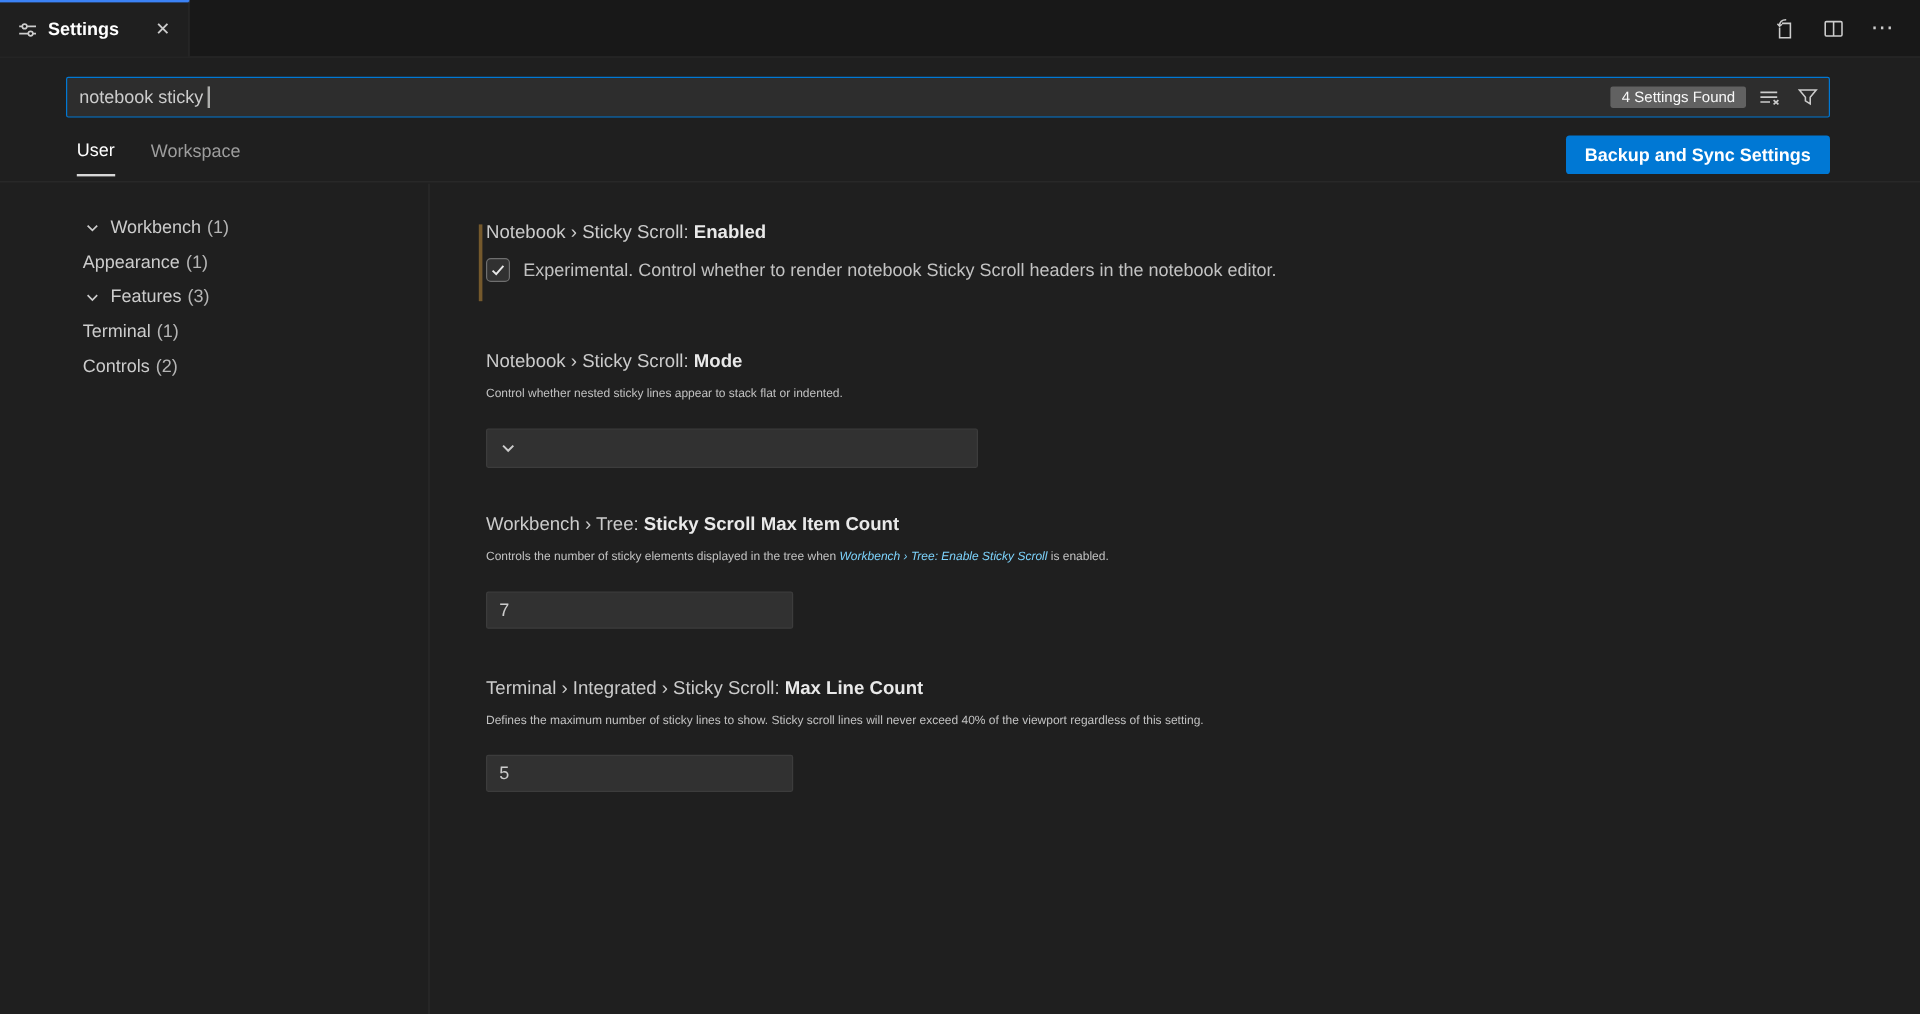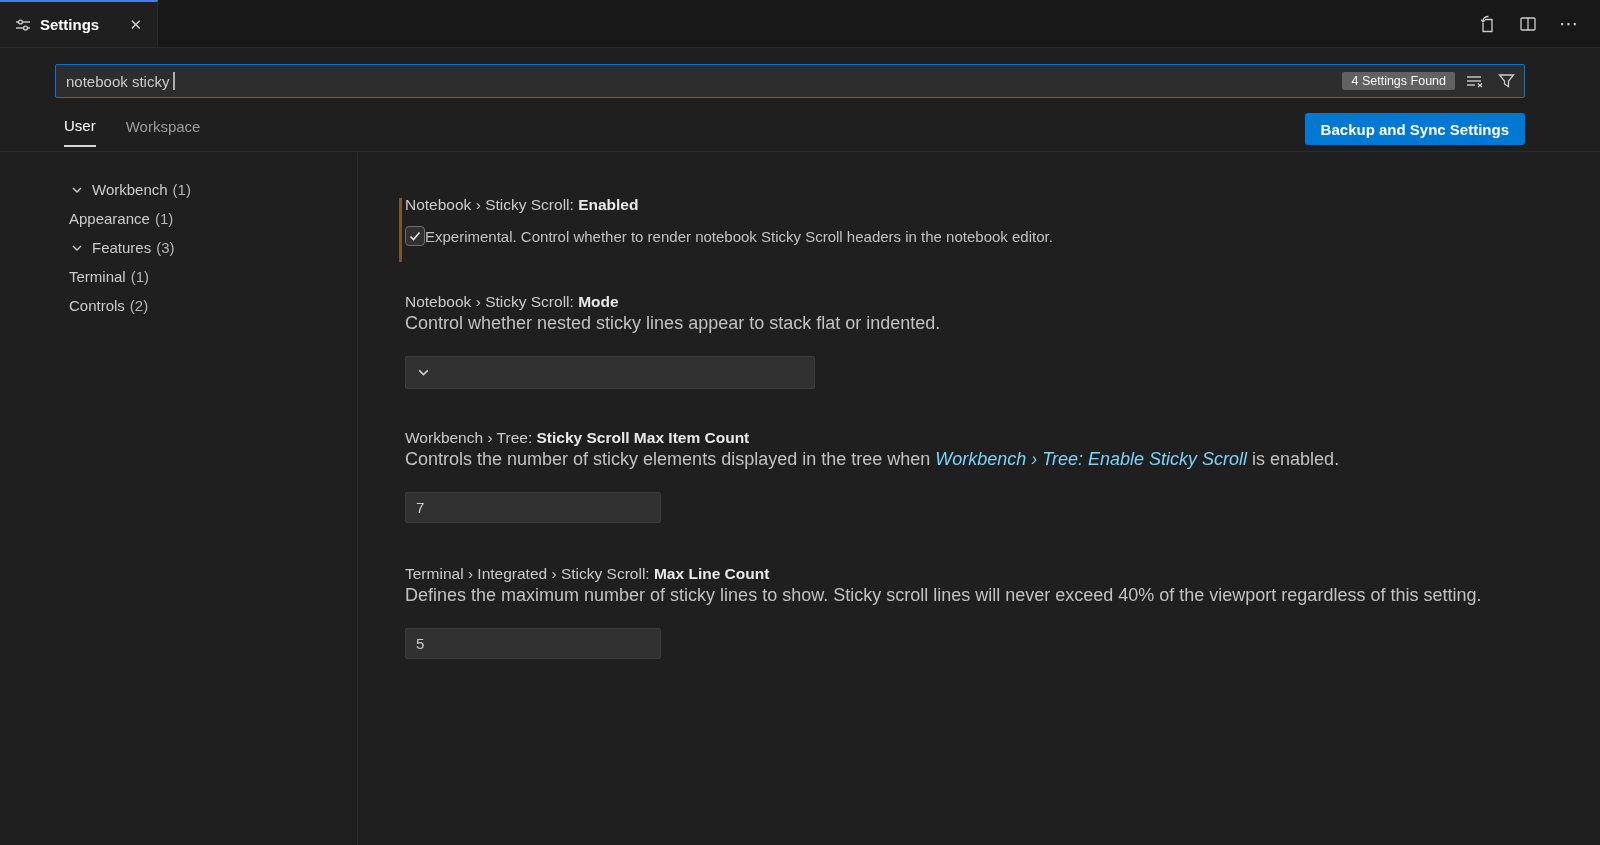--- a/index.html
+++ b/index.html
@@ -74,24 +74,24 @@
   .toc-chevron { width:16px; margin-left:70px; margin-right:6px; }
   .toc-row.child { padding-left:69px; }
   .toc-count { margin-left:5px; color:#b5b5b5; }
 
   .settings-pane { position:relative; flex:1; }
   .setting { position:absolute; left:47px; }
   .modified-bar { position:absolute; left:-6px; top:2px; width:3px; height:64px; background:#75592c; }
   .setting-title { font-size:15.5px; }
   .setting-cat { color:#cbcbcb; }
   .setting-name { color:#e9e9e9; font-weight:700; }
-  .setting-desc { font-size:18px; color:#c2c2c2; line-height:1.35; }
+  .setting-desc { font-size:10px; color:#c2c2c2; margin-top:11px; line-height:1.35; }
   .desc-link { color:#7dd3fc; cursor:pointer;font-style:italic; }
 
-  .check-row { display:flex; align-items:center; margin-top:12px; }
+  .check-row { display:flex; align-items:center; margin-top:12px; gap:11px; }
   .checkbox {
     width:20px; height:20px; background:#313131;
     border:1px solid #6f6f6f; border-radius:4px;
     display:flex; align-items:center; justify-content:center; cursor:pointer;
   }
   .check-desc { font-size:15px; color:#c2c2c2; }
 
   .select-box {
     margin-top:21px; width:410px; height:33px;
     background:#313131; border:1px solid #3c3c3c; border-radius:2px;
@@ -201,21 +201,21 @@
       <span class="toc-count">(1)</span>
     </div>
     <div class="toc-row child">
       <span>Controls</span>
       <span class="toc-count">(2)</span>
     </div>
   </div>
 
   <div class="settings-pane">
 
-    <div class="setting" style="top:43px;">
+    <div class="setting" style="top:32px;">
       <div class="modified-bar"></div>
       <div class="setting-title">
         <span class="setting-cat">Notebook › Sticky Scroll: </span><span class="setting-name">Enabled</span>
       </div>
       <div class="check-row">
         <span class="checkbox">
           <svg width="14" height="14" viewBox="0 0 14 14" fill="none" stroke="#e7e7e7" stroke-width="1.6">
               <polyline points="2.5,7.5 5.5,10.5 11.5,3.5"></polyline>
             </svg>
         </span>

